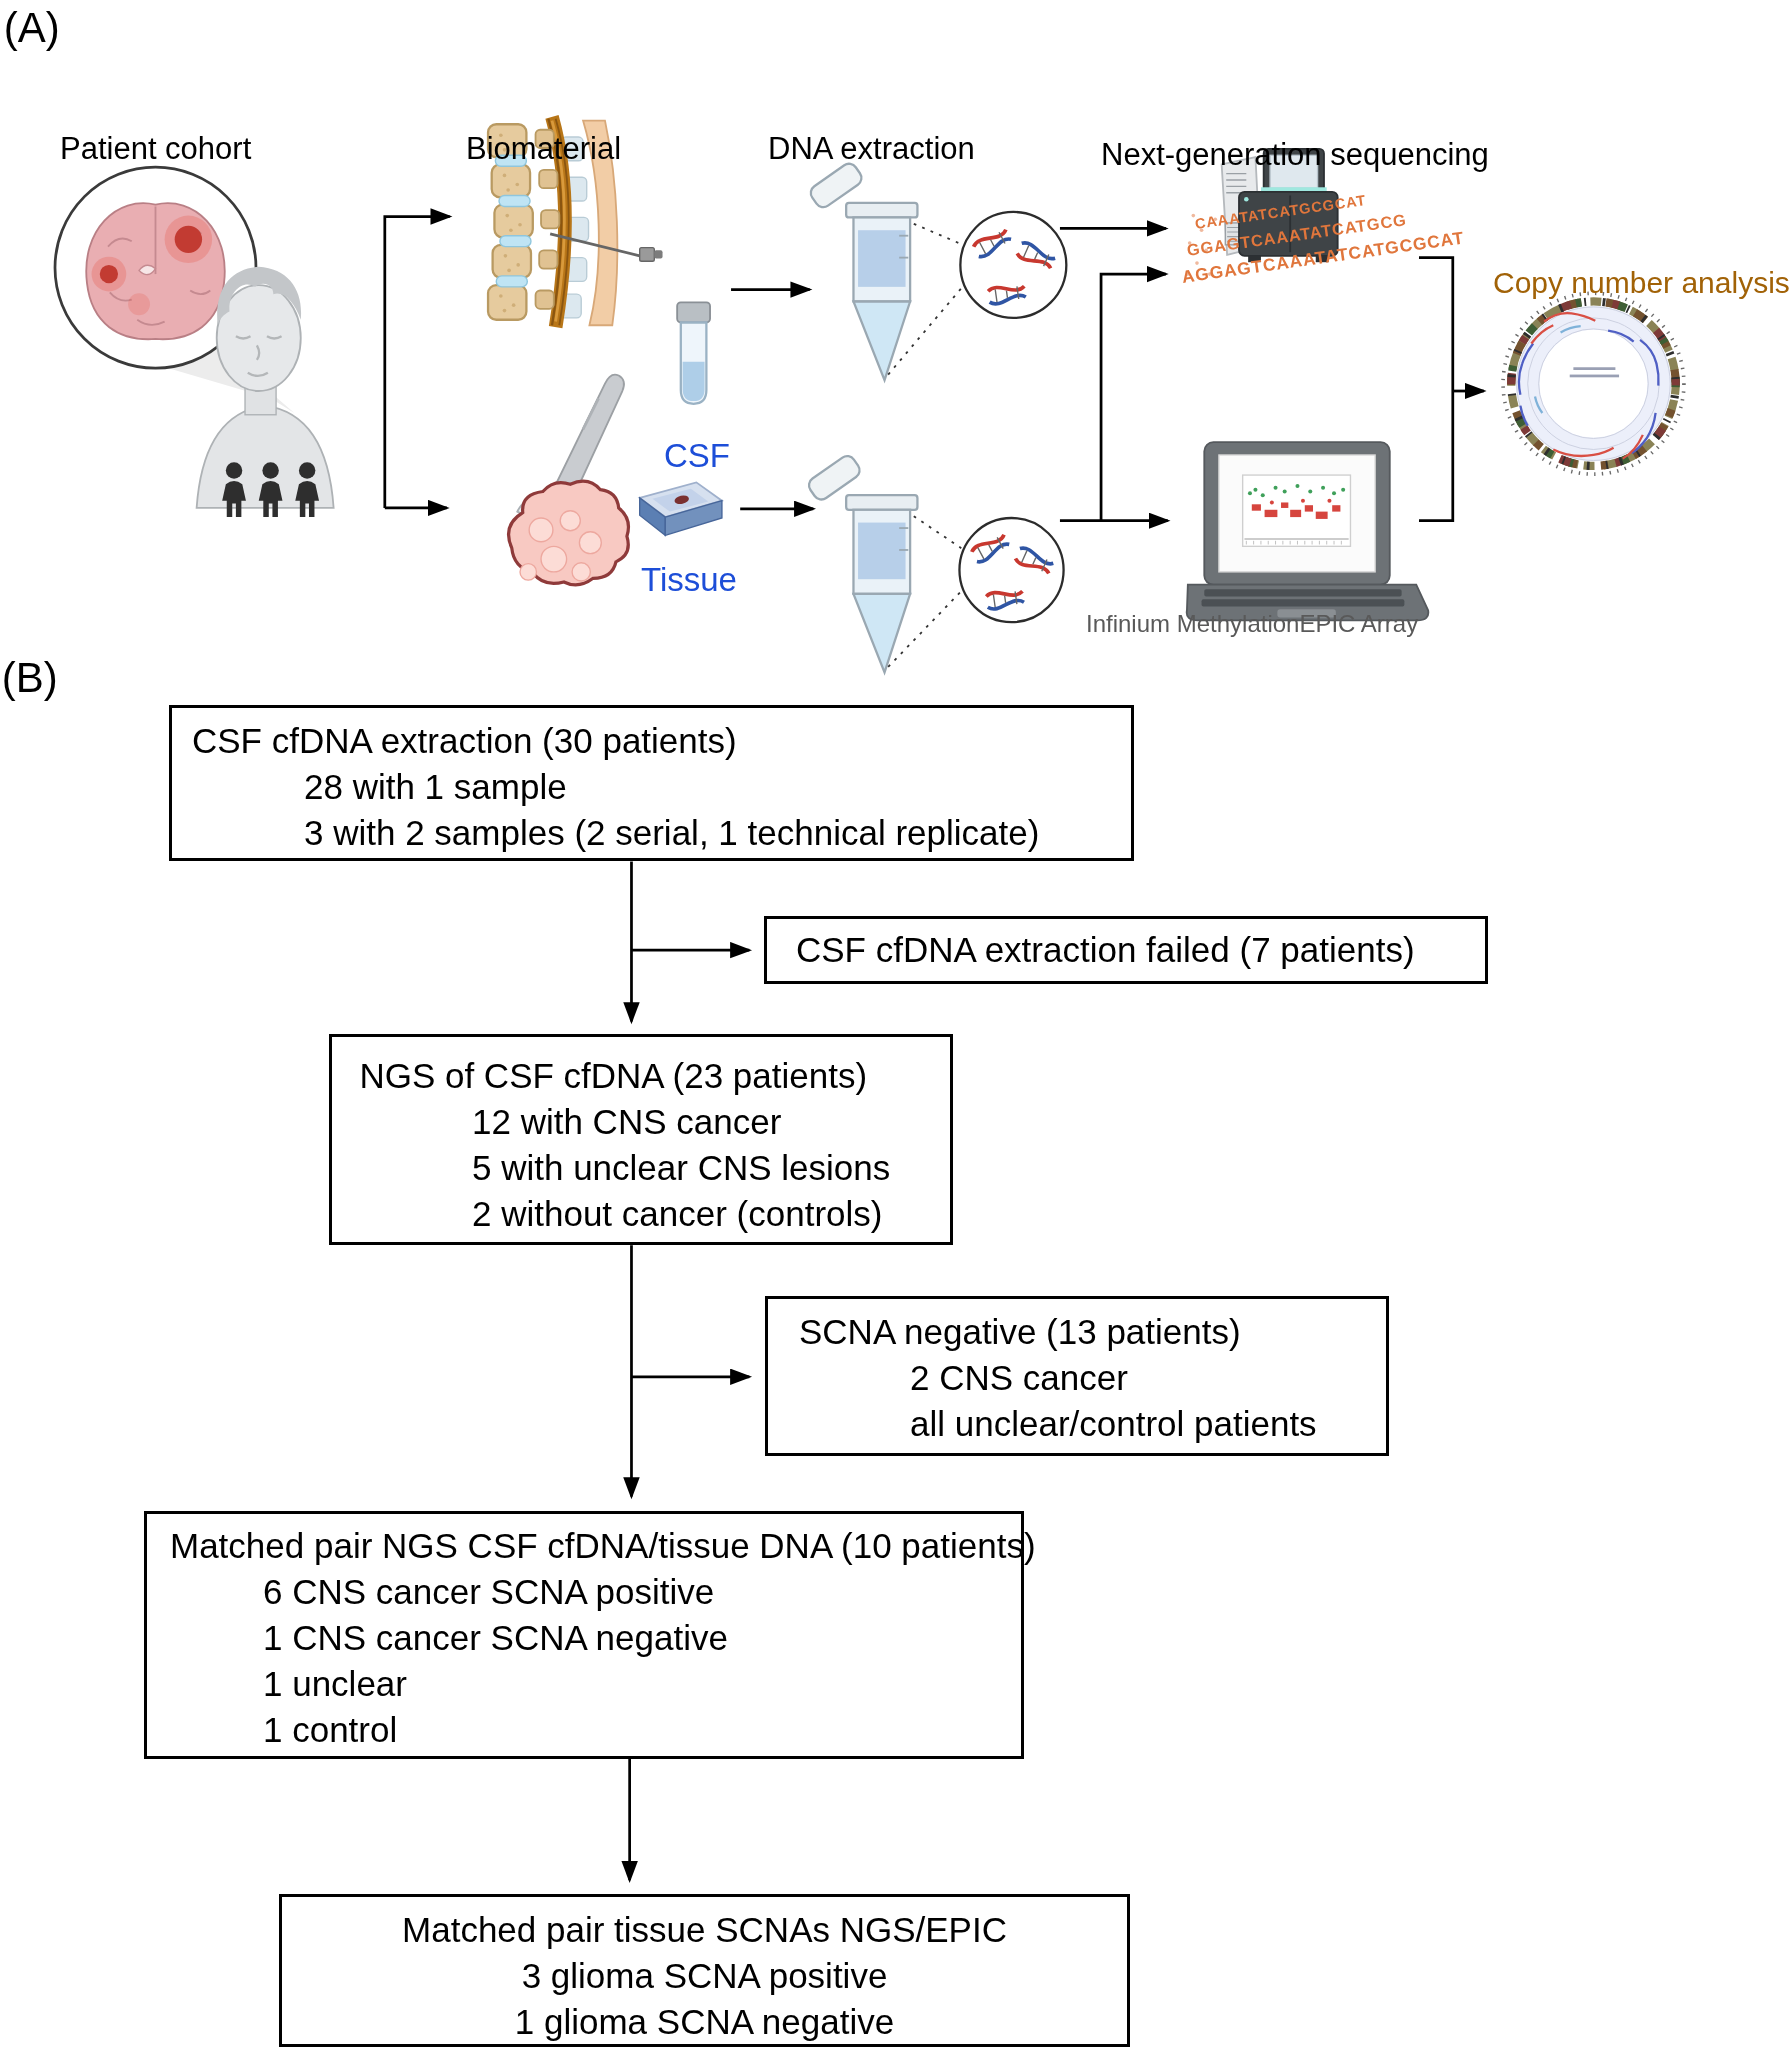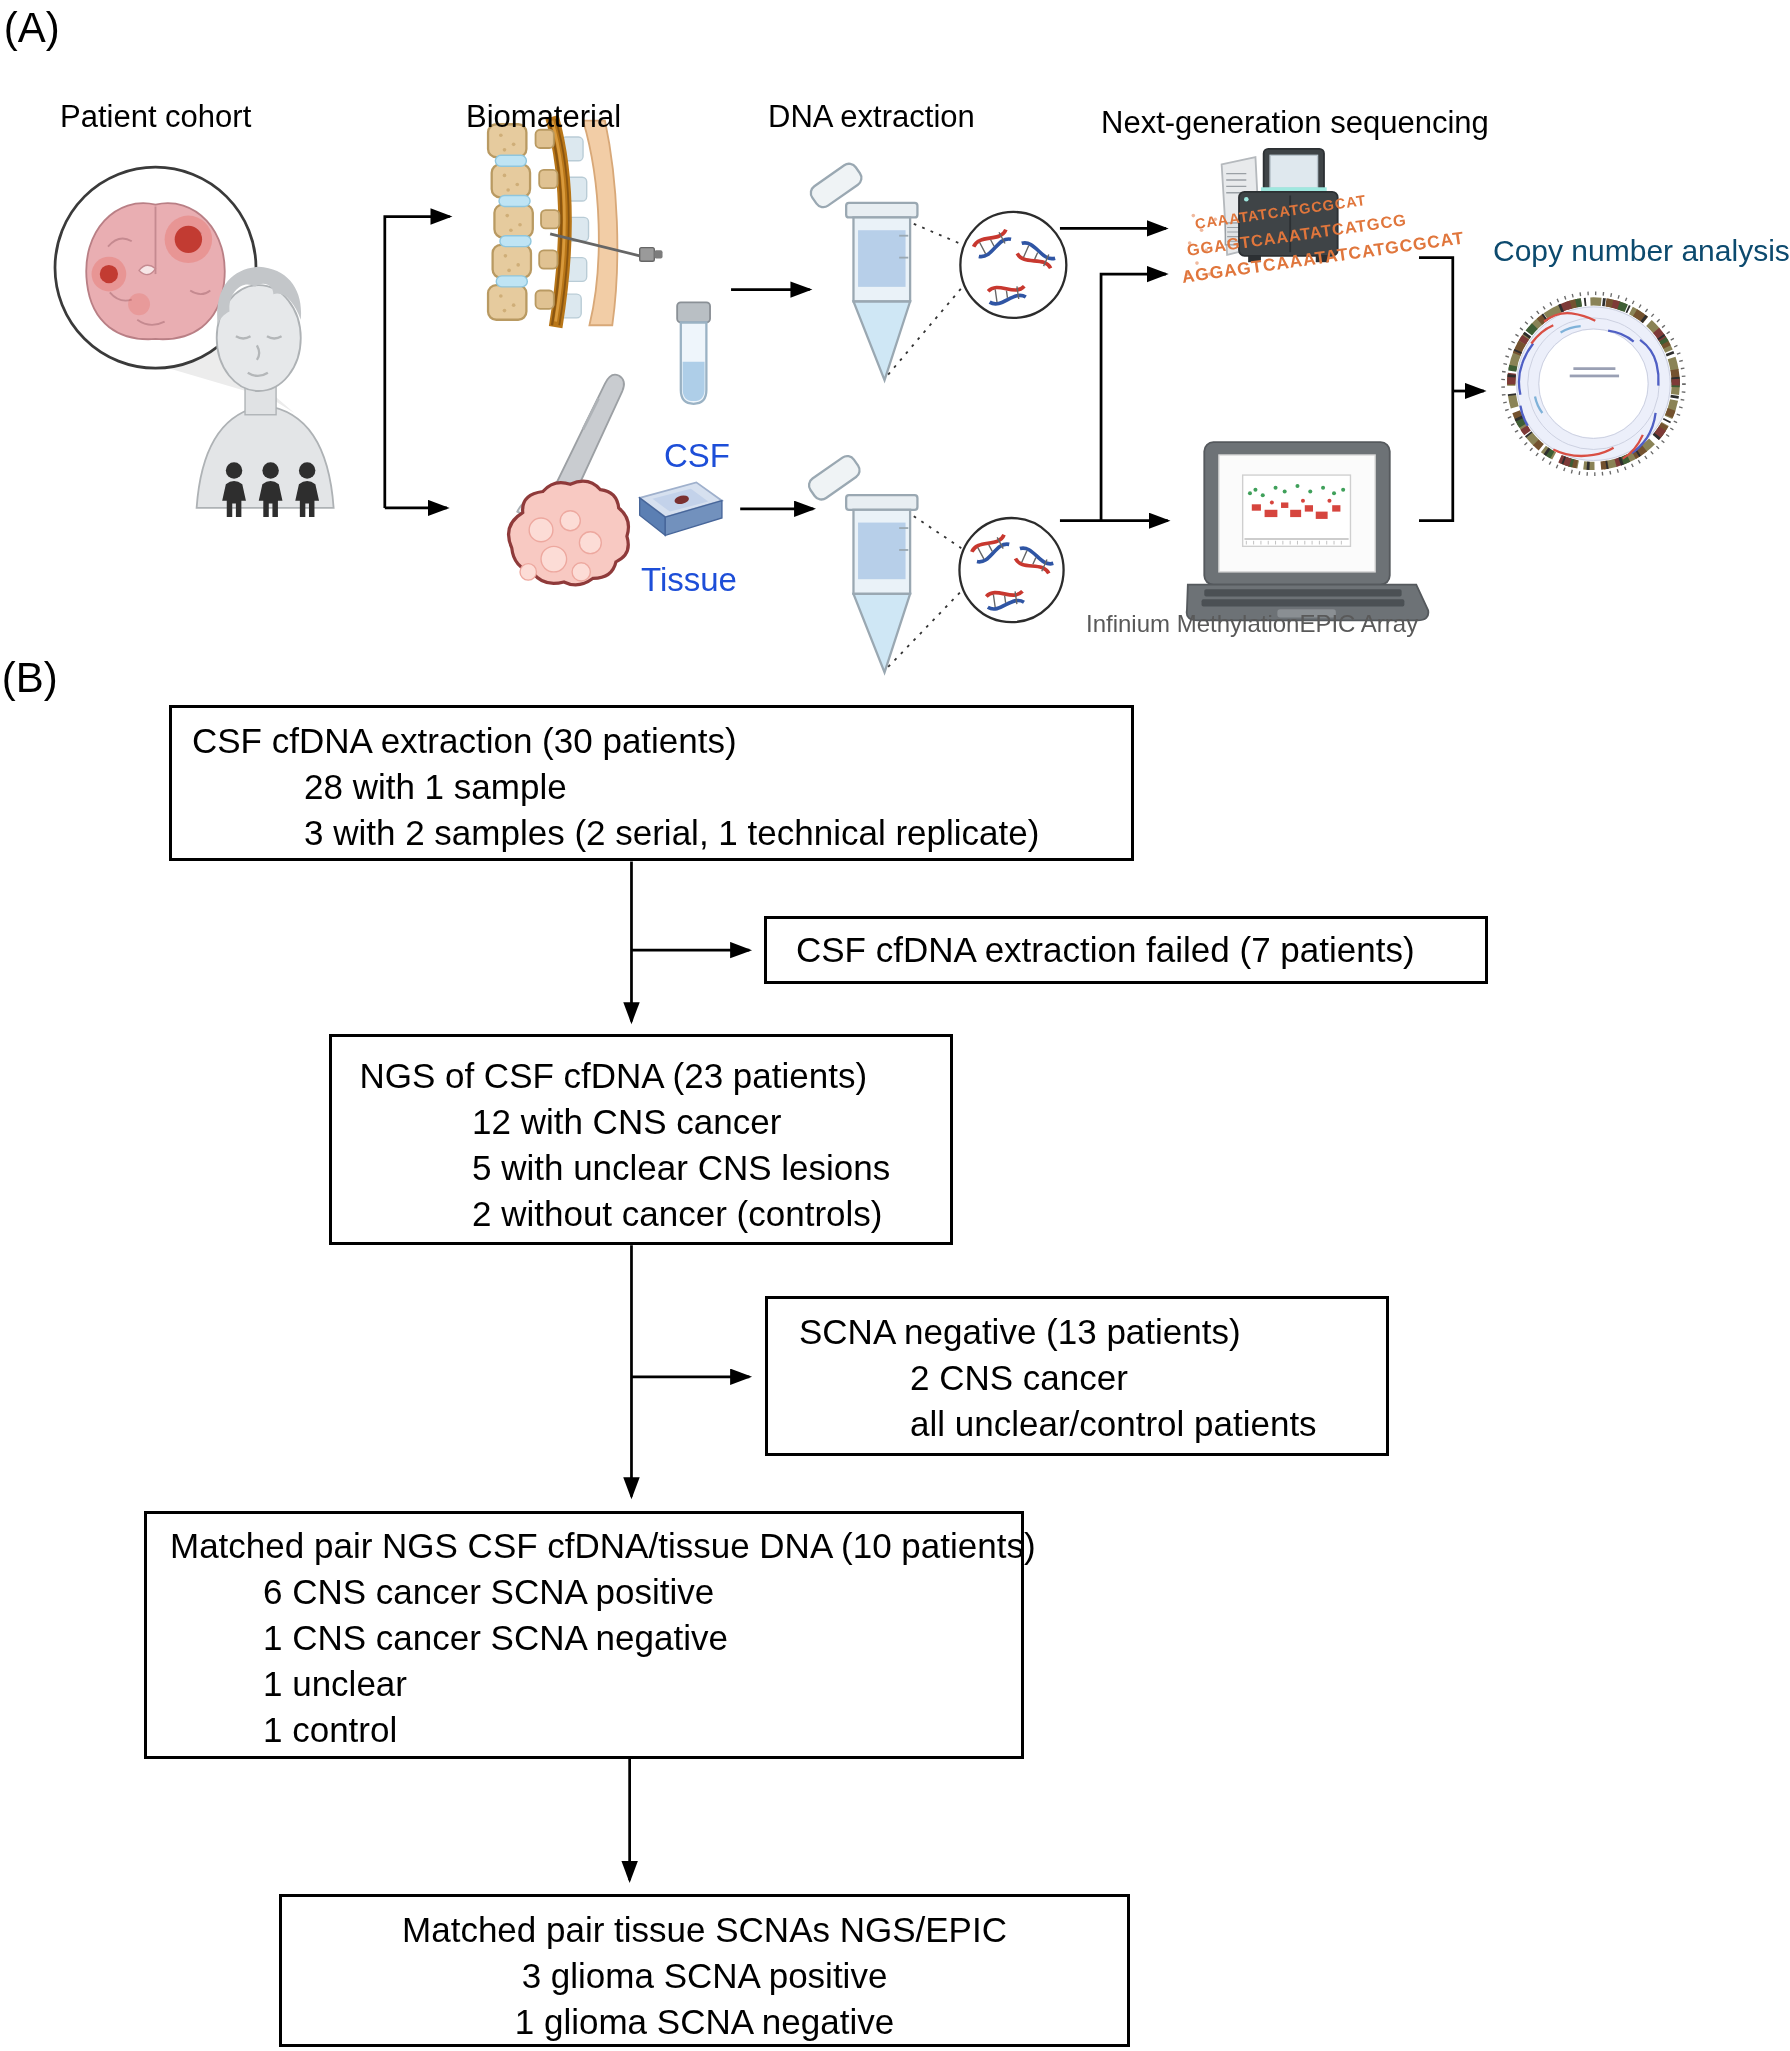--- a/index.html
+++ b/index.html
@@ -1,23 +1,23 @@
 <!DOCTYPE html>
 <html style="font-size:14.6px"><head>
 <meta charset="utf-8">
 <style>
   html,body{margin:0;padding:0;background:#fff;}
   #canvas{position:relative;width:1791px;height:2051px;background:#fff;overflow:hidden;
           font-family:"Liberation Sans", sans-serif;color:#000;}
   #art{position:absolute;left:0;top:0;width:1791px;height:2051px;}
   .abs{position:absolute;white-space:nowrap;}
   .panel-letter{font-size:42px;color:#000;}
-  .hdr{font-size:31px;color:#000;}
+  .hdr{font-size:31px;color:#000;margin-top:32px;}
   .sub{font-size:33px;color:#1d4ed8;}
-  .gray-lbl{color:#0c4a6e;}
+  .gray-lbl{color:#a16207;}
   .epic-lbl{font-size:24px;color:#595959;}
   .seqrow{position:absolute;color:#e0763c;font-weight:bold;letter-spacing:0.9px;
           transform-origin:left center;transform:rotate(-8deg);}
   .fbox{position:absolute;border:3.7px solid #000;background:#fff;box-sizing:border-box;
         font-size:35px;line-height:46px;color:#000;}
   .ln{white-space:nowrap;}
   #box1{left:169px;top:705px;width:965px;height:156px;padding-top:10px;}
   #box1 .i0{padding-left:20px;}  #box1 .i1{padding-left:132px;}
   #box2{left:764px;top:916px;width:724px;height:68px;display:flex;align-items:center;}
   #box2 .i0{padding-left:29px;}

